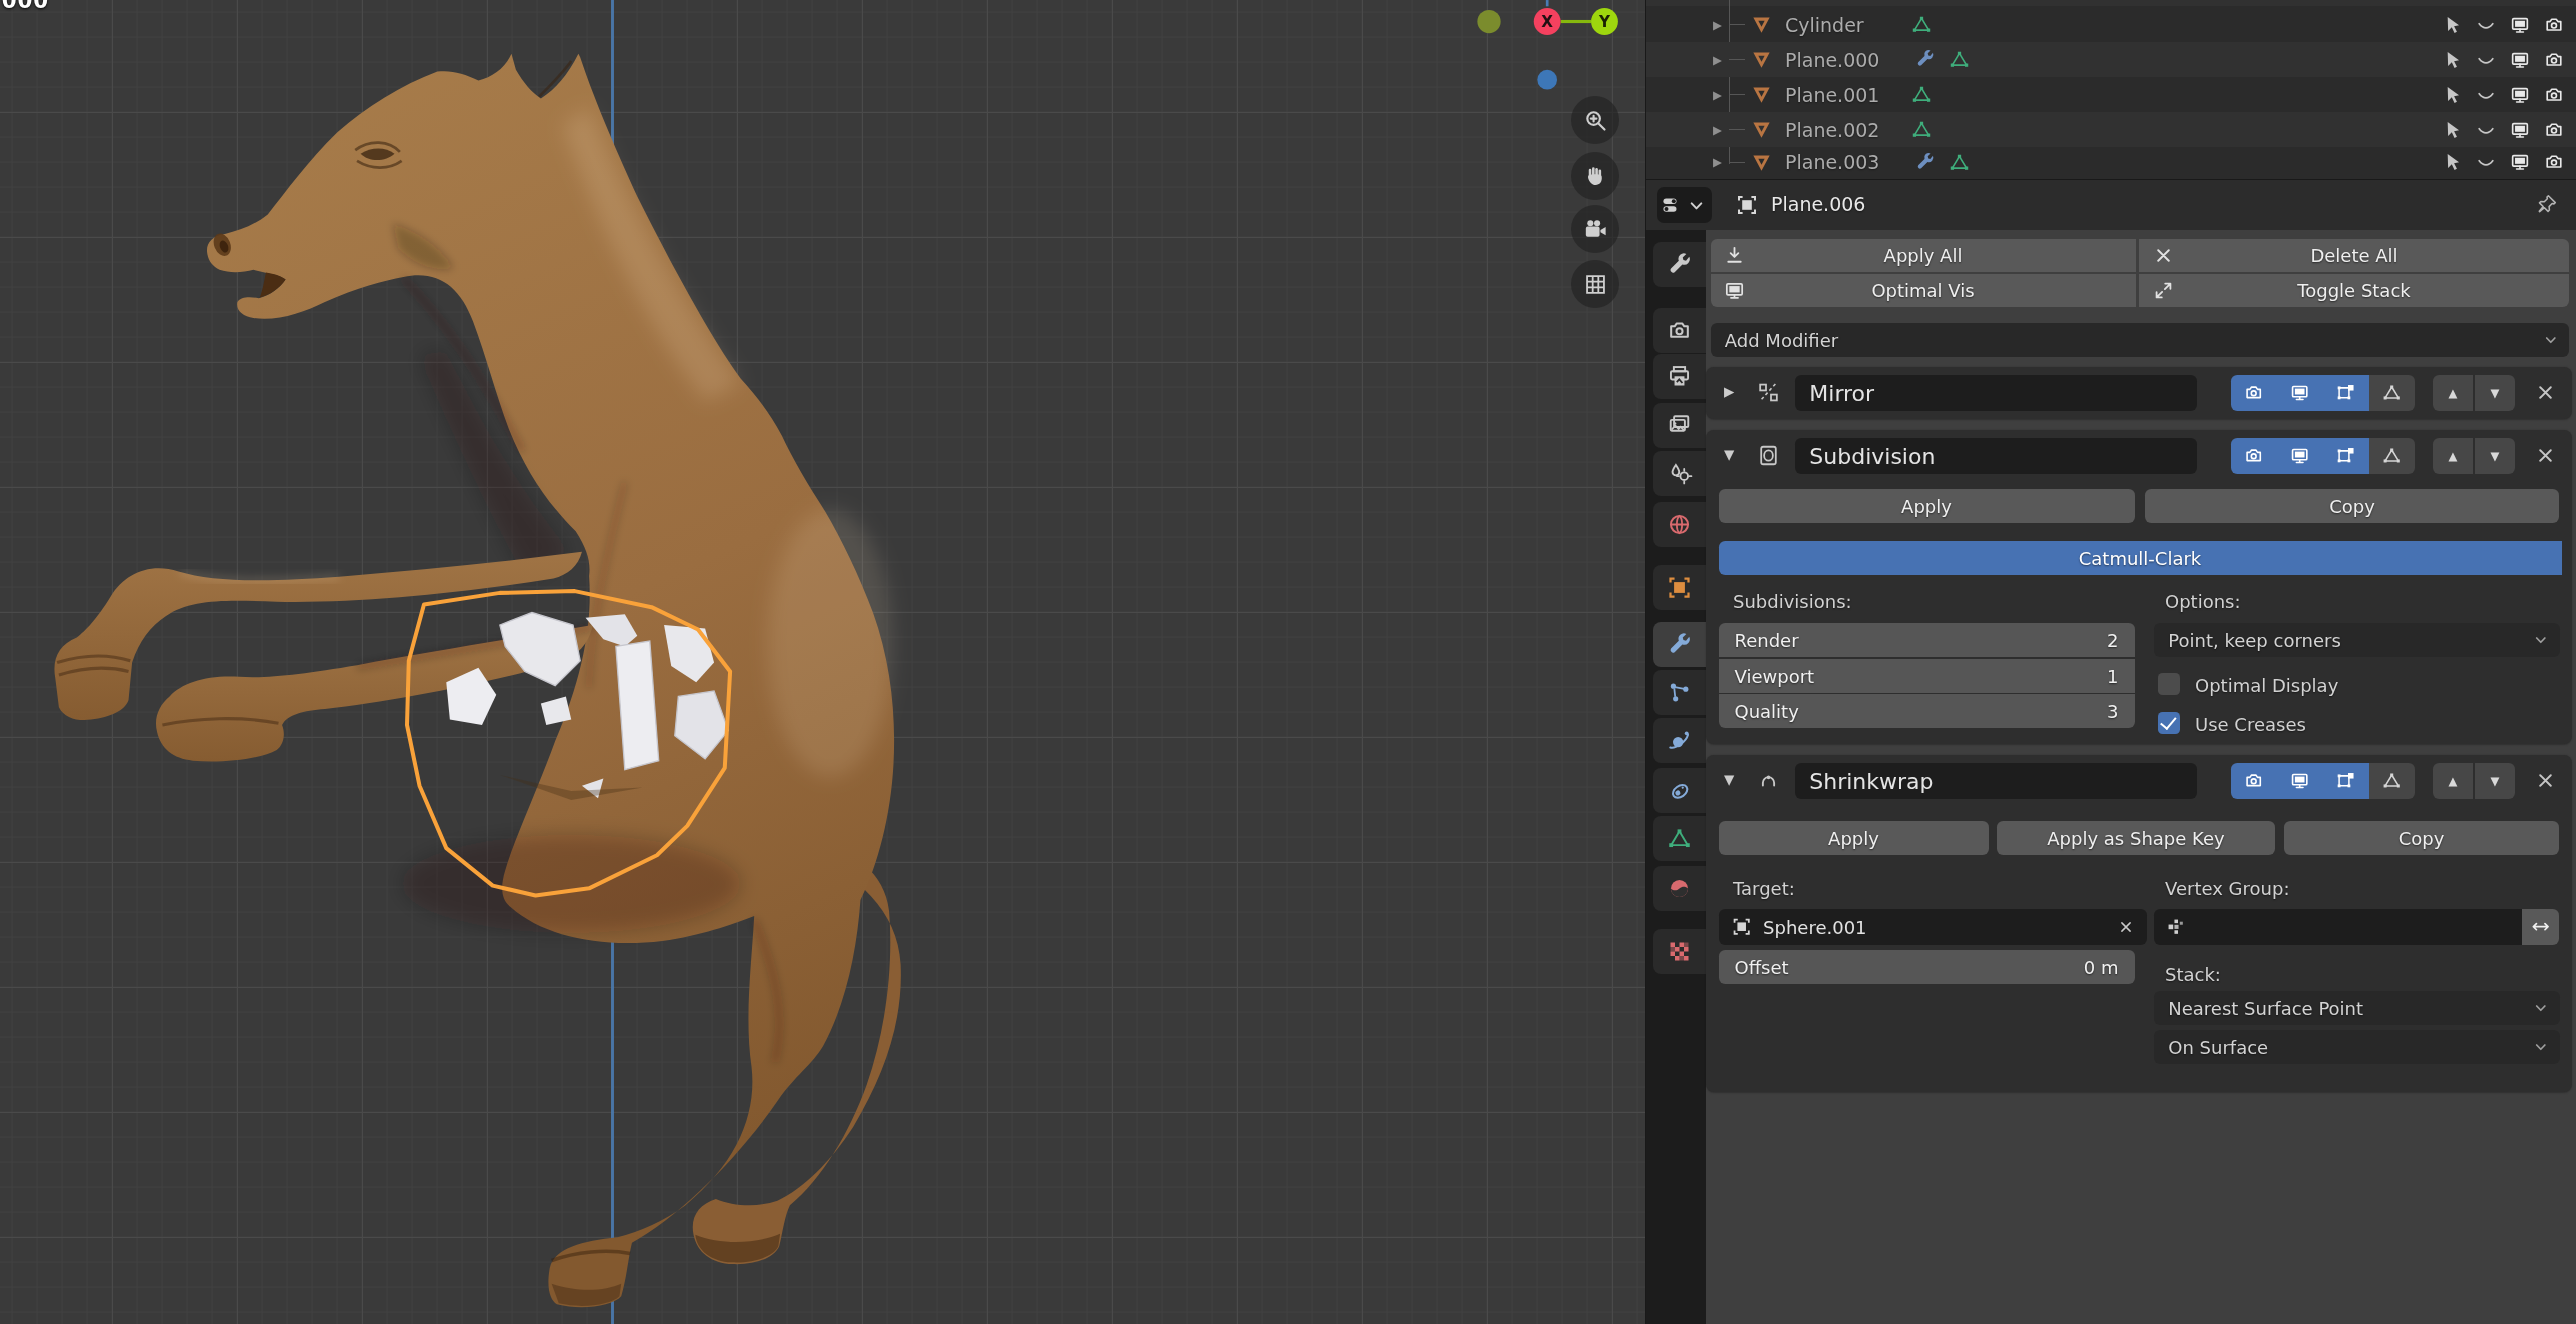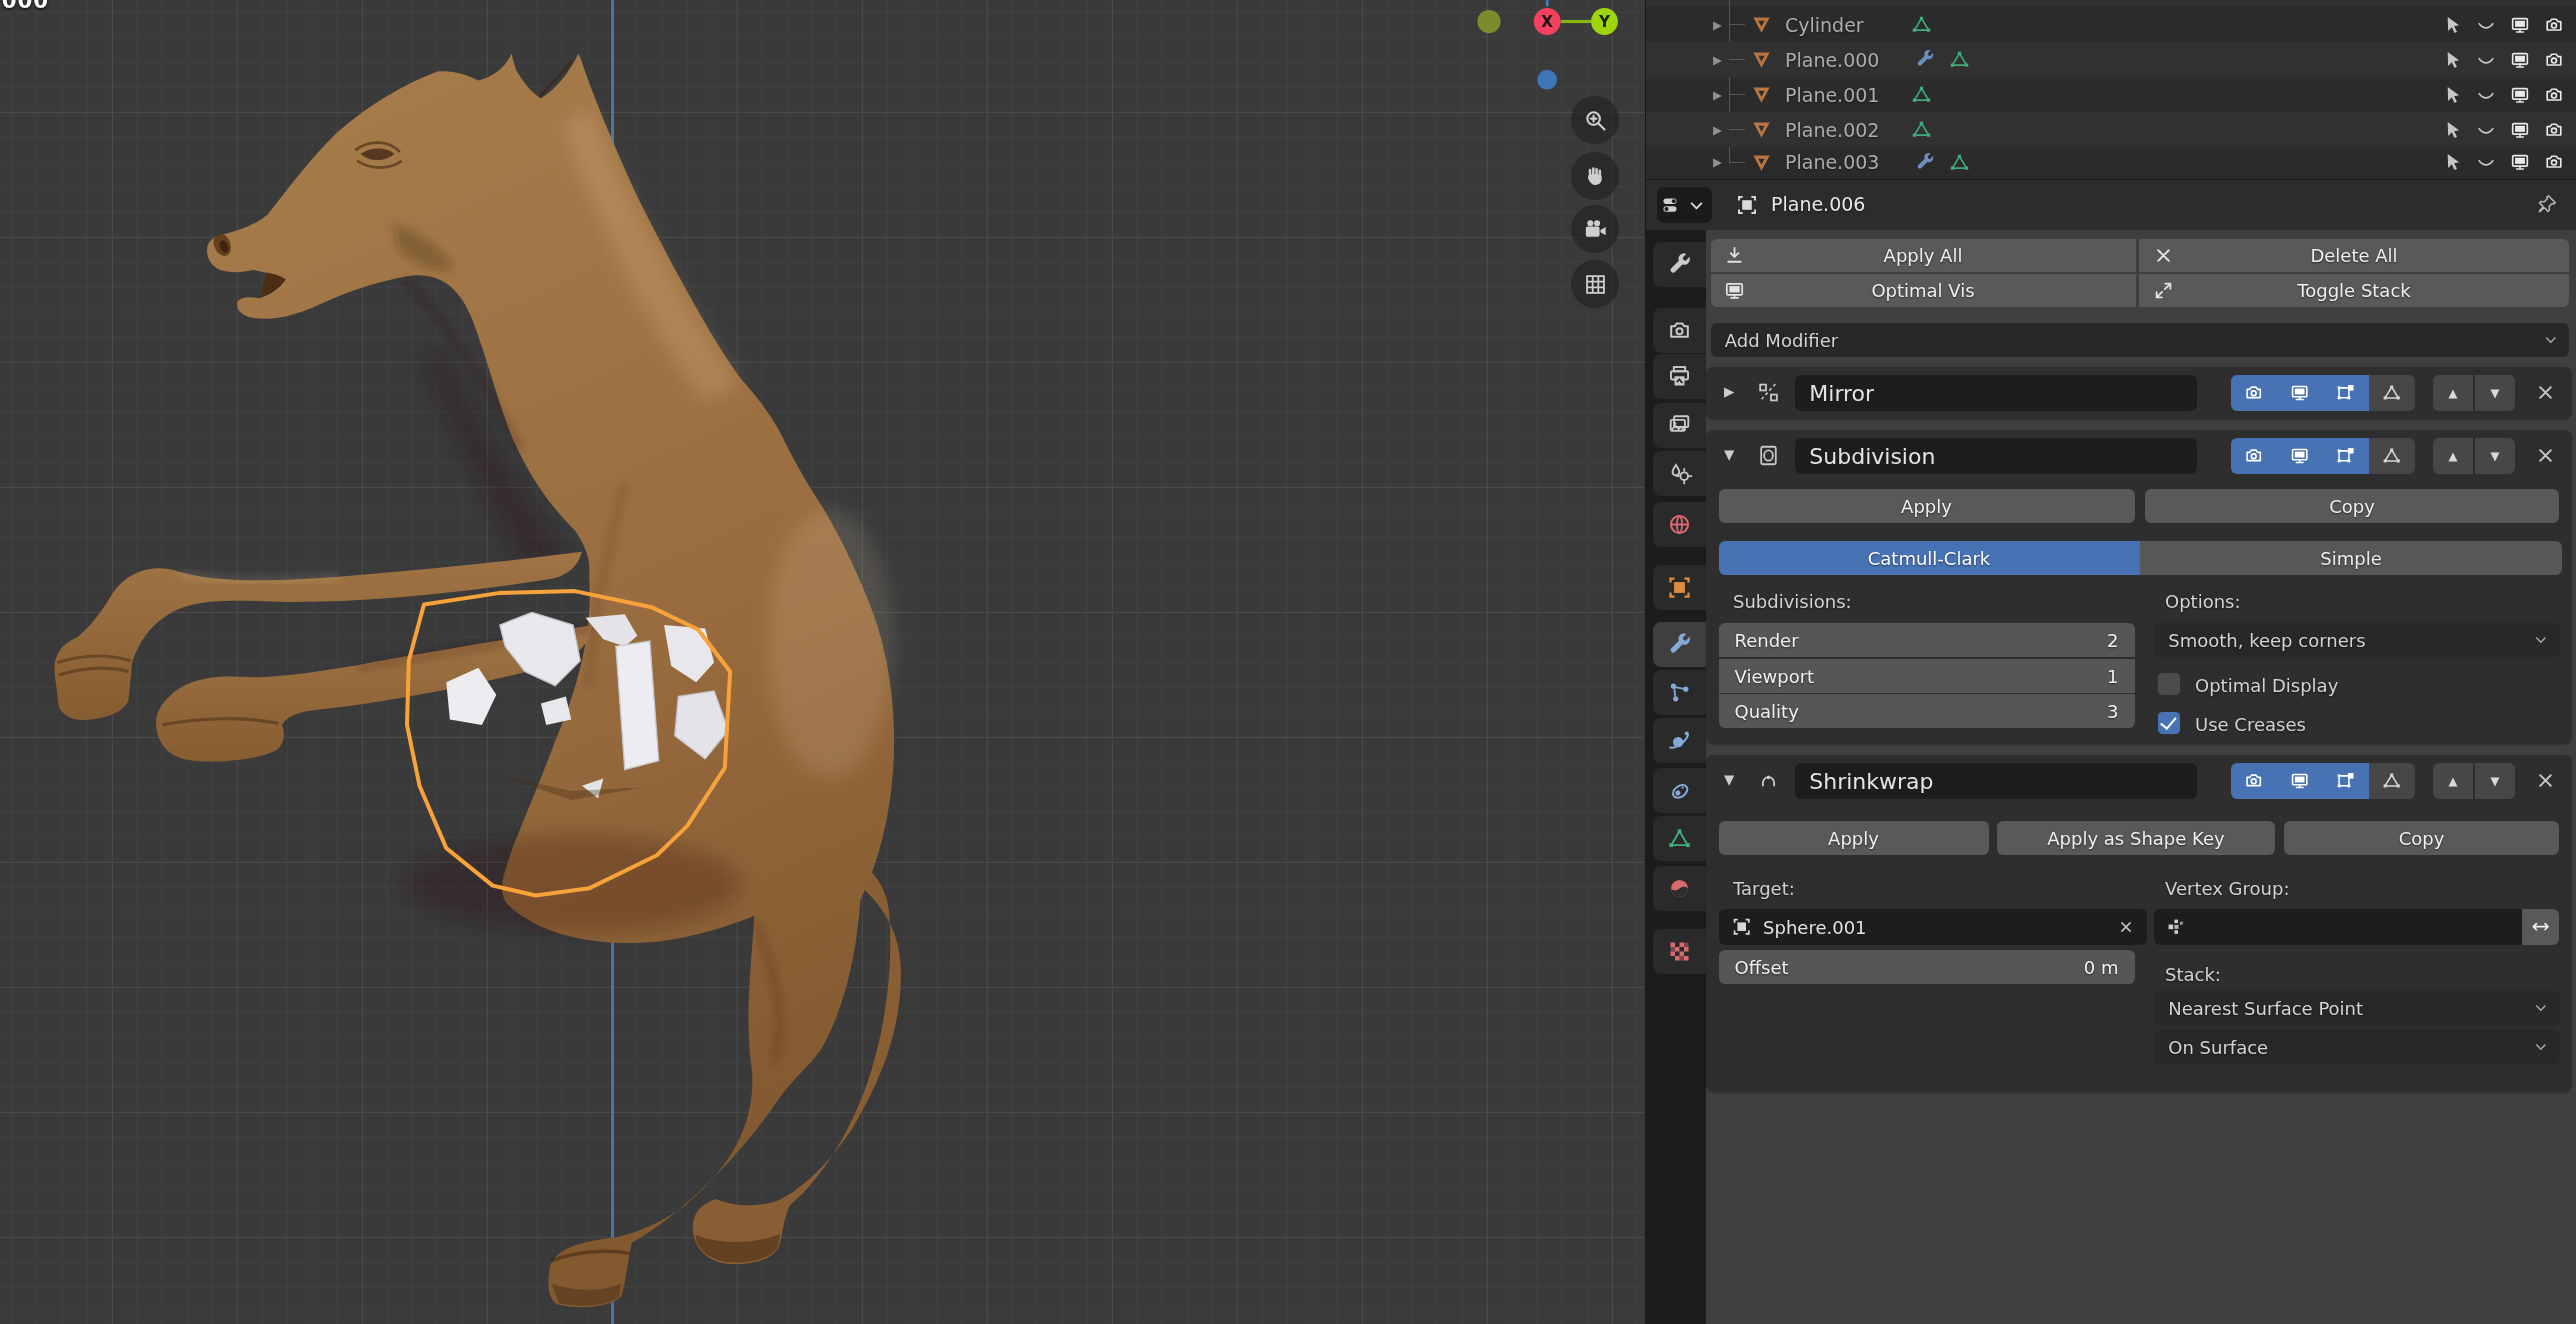--- a/index.html
+++ b/index.html
@@ -766,41 +766,40 @@
 
         <div class="abs pbtn" style="left:12.5px;top:59px;width:416px;height:34px;border-radius:6.2px">
             <span>Apply</span>
           </div>
         <div class="abs pbtn" style="left:439px;top:59px;width:414px;height:34px;border-radius:6.2px">
             <span>Copy</span>
           </div>
 
         <div class="seg" style="left:12.5px;top:111px">
           <div class="s active">Catmull-Clark</div>
-          <div class="s inactive">Simple</div>
         </div>
 
         <span class="plabel" style="left:27px;top:161px">Subdivisions:</span>
         <span class="plabel" style="left:459px;top:161px">Options:</span>
 
         <div class="slider" style="left:12.5px;top:193px;width:384px;height:34px;border-radius:6.2px 6.2px 0 0">
           <span>Render</span>
             <span class="val">2</span>
         </div>
         <div class="slider" style="left:12.5px;top:229px;width:384px;height:34px">
           <span>Viewport</span>
             <span class="val">1</span>
         </div>
         <div class="slider" style="left:12.5px;top:264px;width:384px;height:34px;border-radius:0 0 6.2px 6.2px">
           <span>Quality</span>
             <span class="val">3</span>
         </div>
 
         <div class="abs dropdown" style="left:448px;top:193px;width:377px;height:34px">
-          <span>Smooth, keep corners</span>
+          <span>Point, keep corners</span>
           <span class="chev">
               <svg viewBox="0 0 24 24">
                 <use href="#i-chev"></use>
               </svg>
             </span>
         </div>
 
         <div class="checkbox" style="left:452px;top:243px"></div>
         <span class="plabel" style="left:489px;top:245px">Optimal Display</span>
         <div class="checkbox on" style="left:452px;top:282px"></div>

